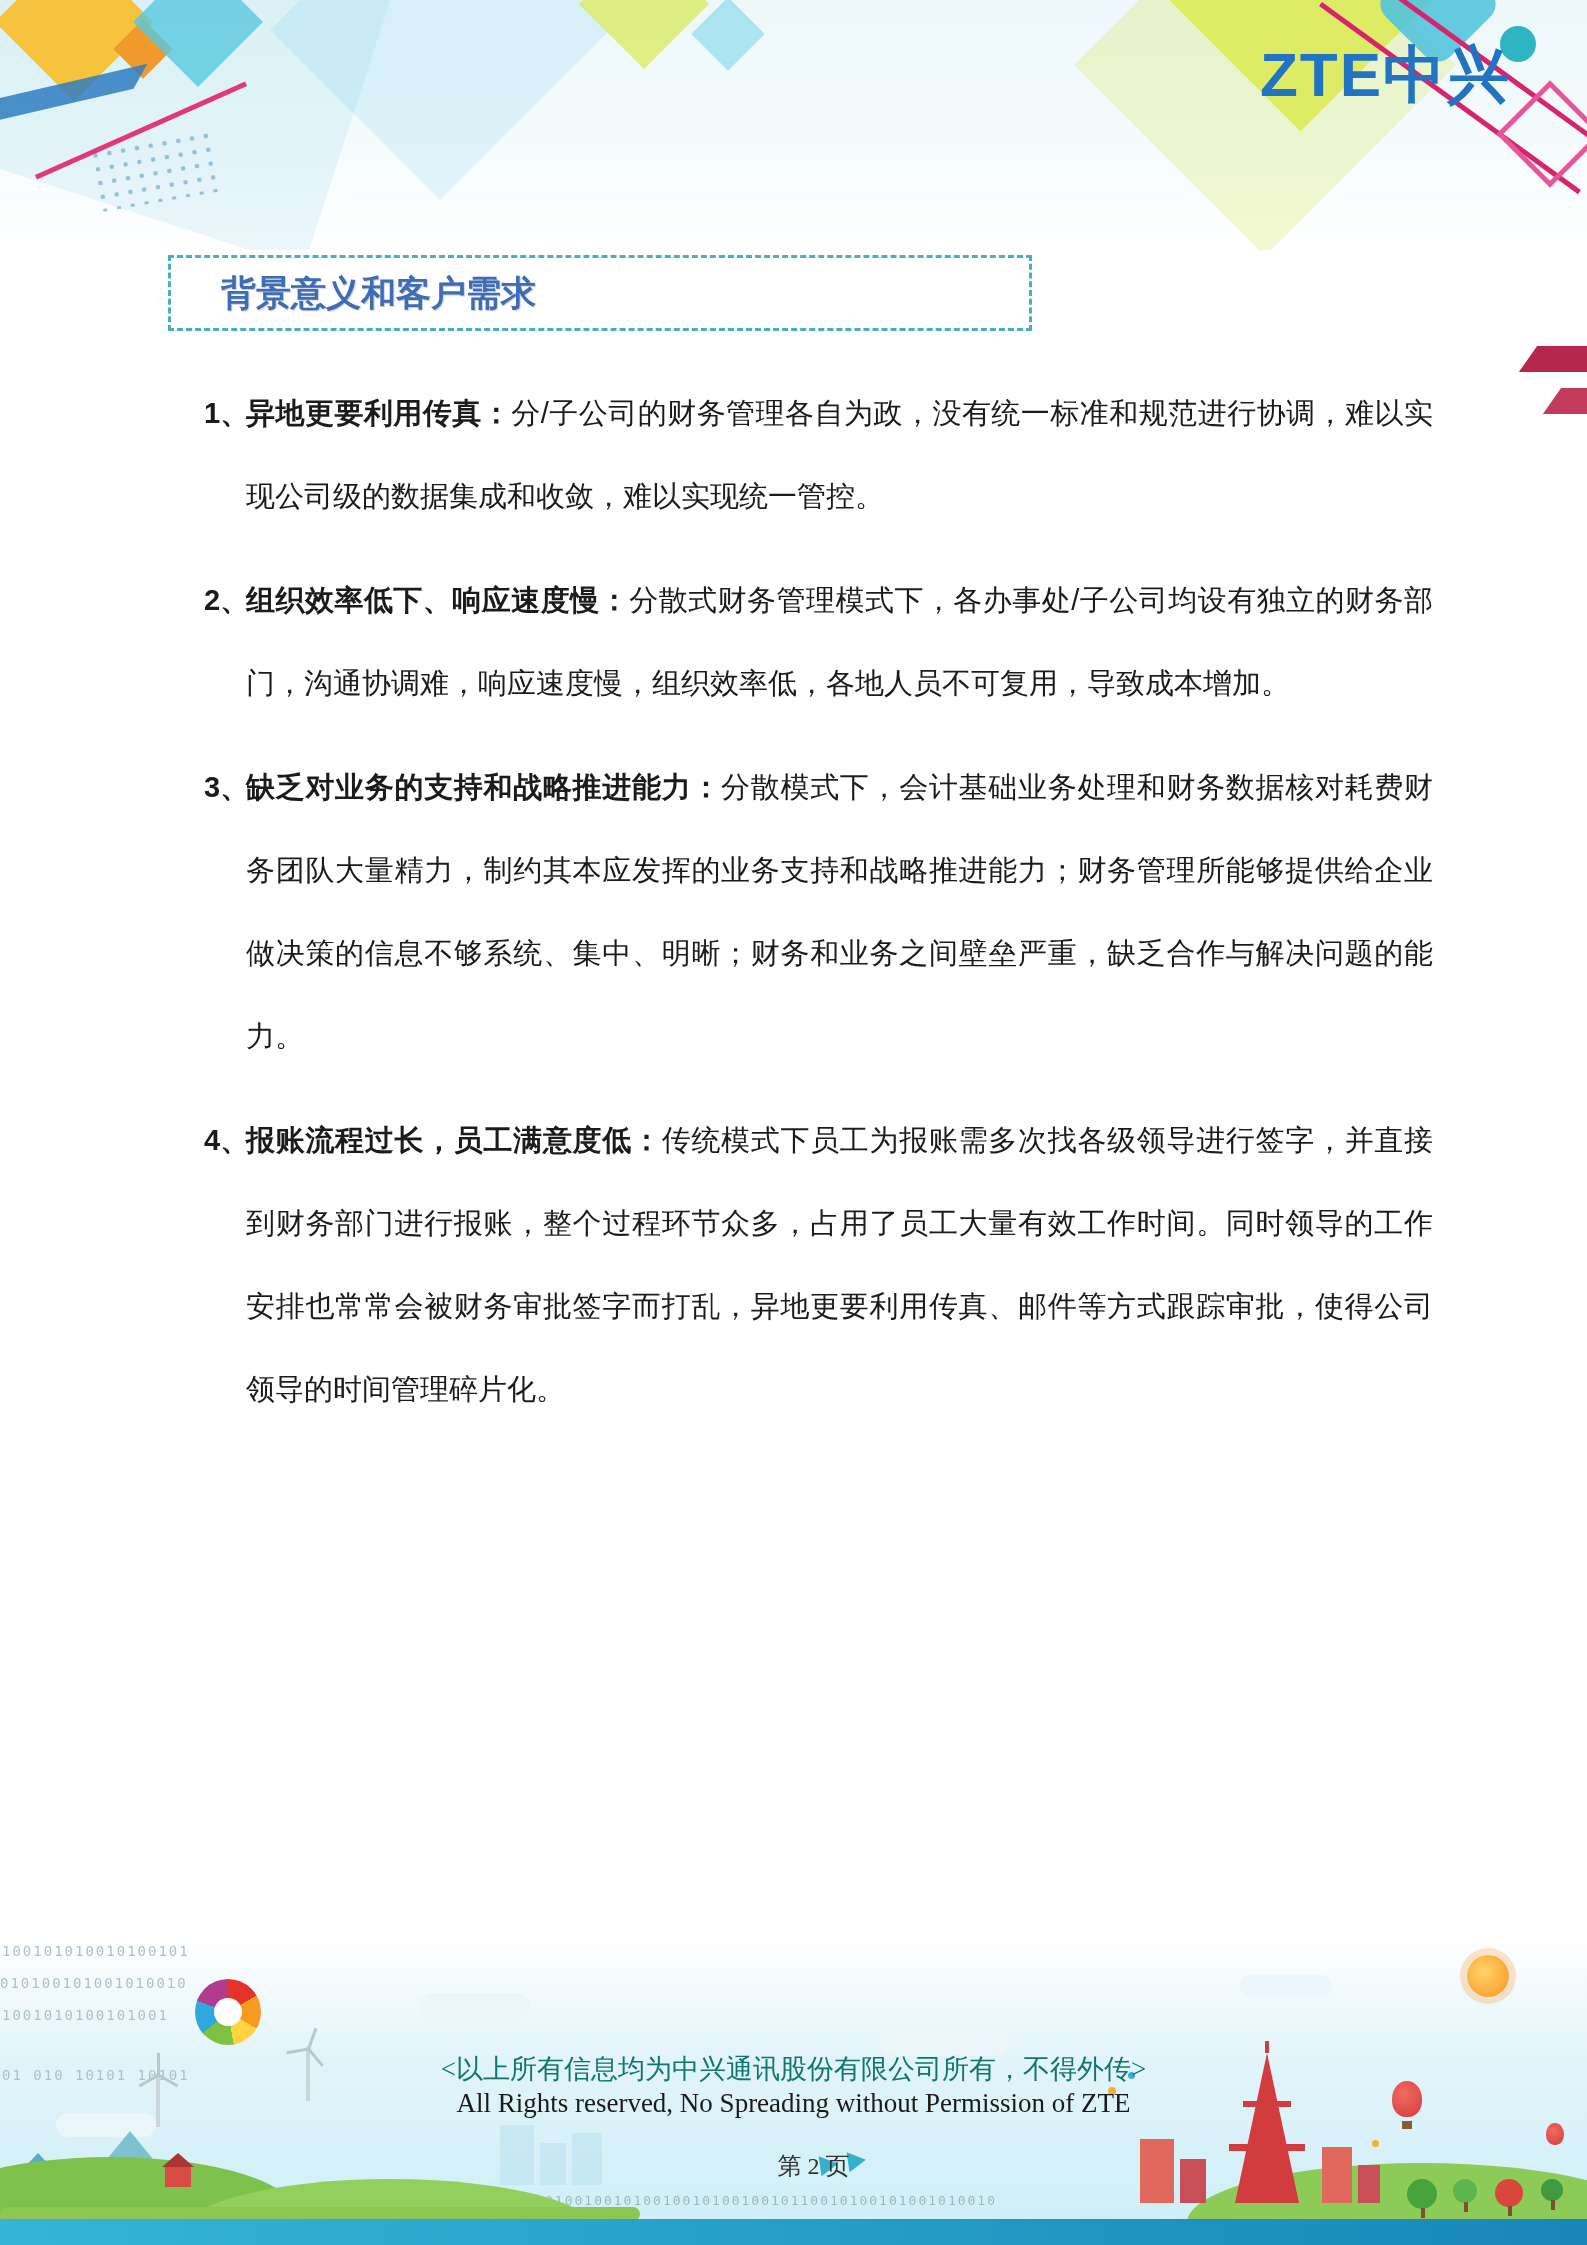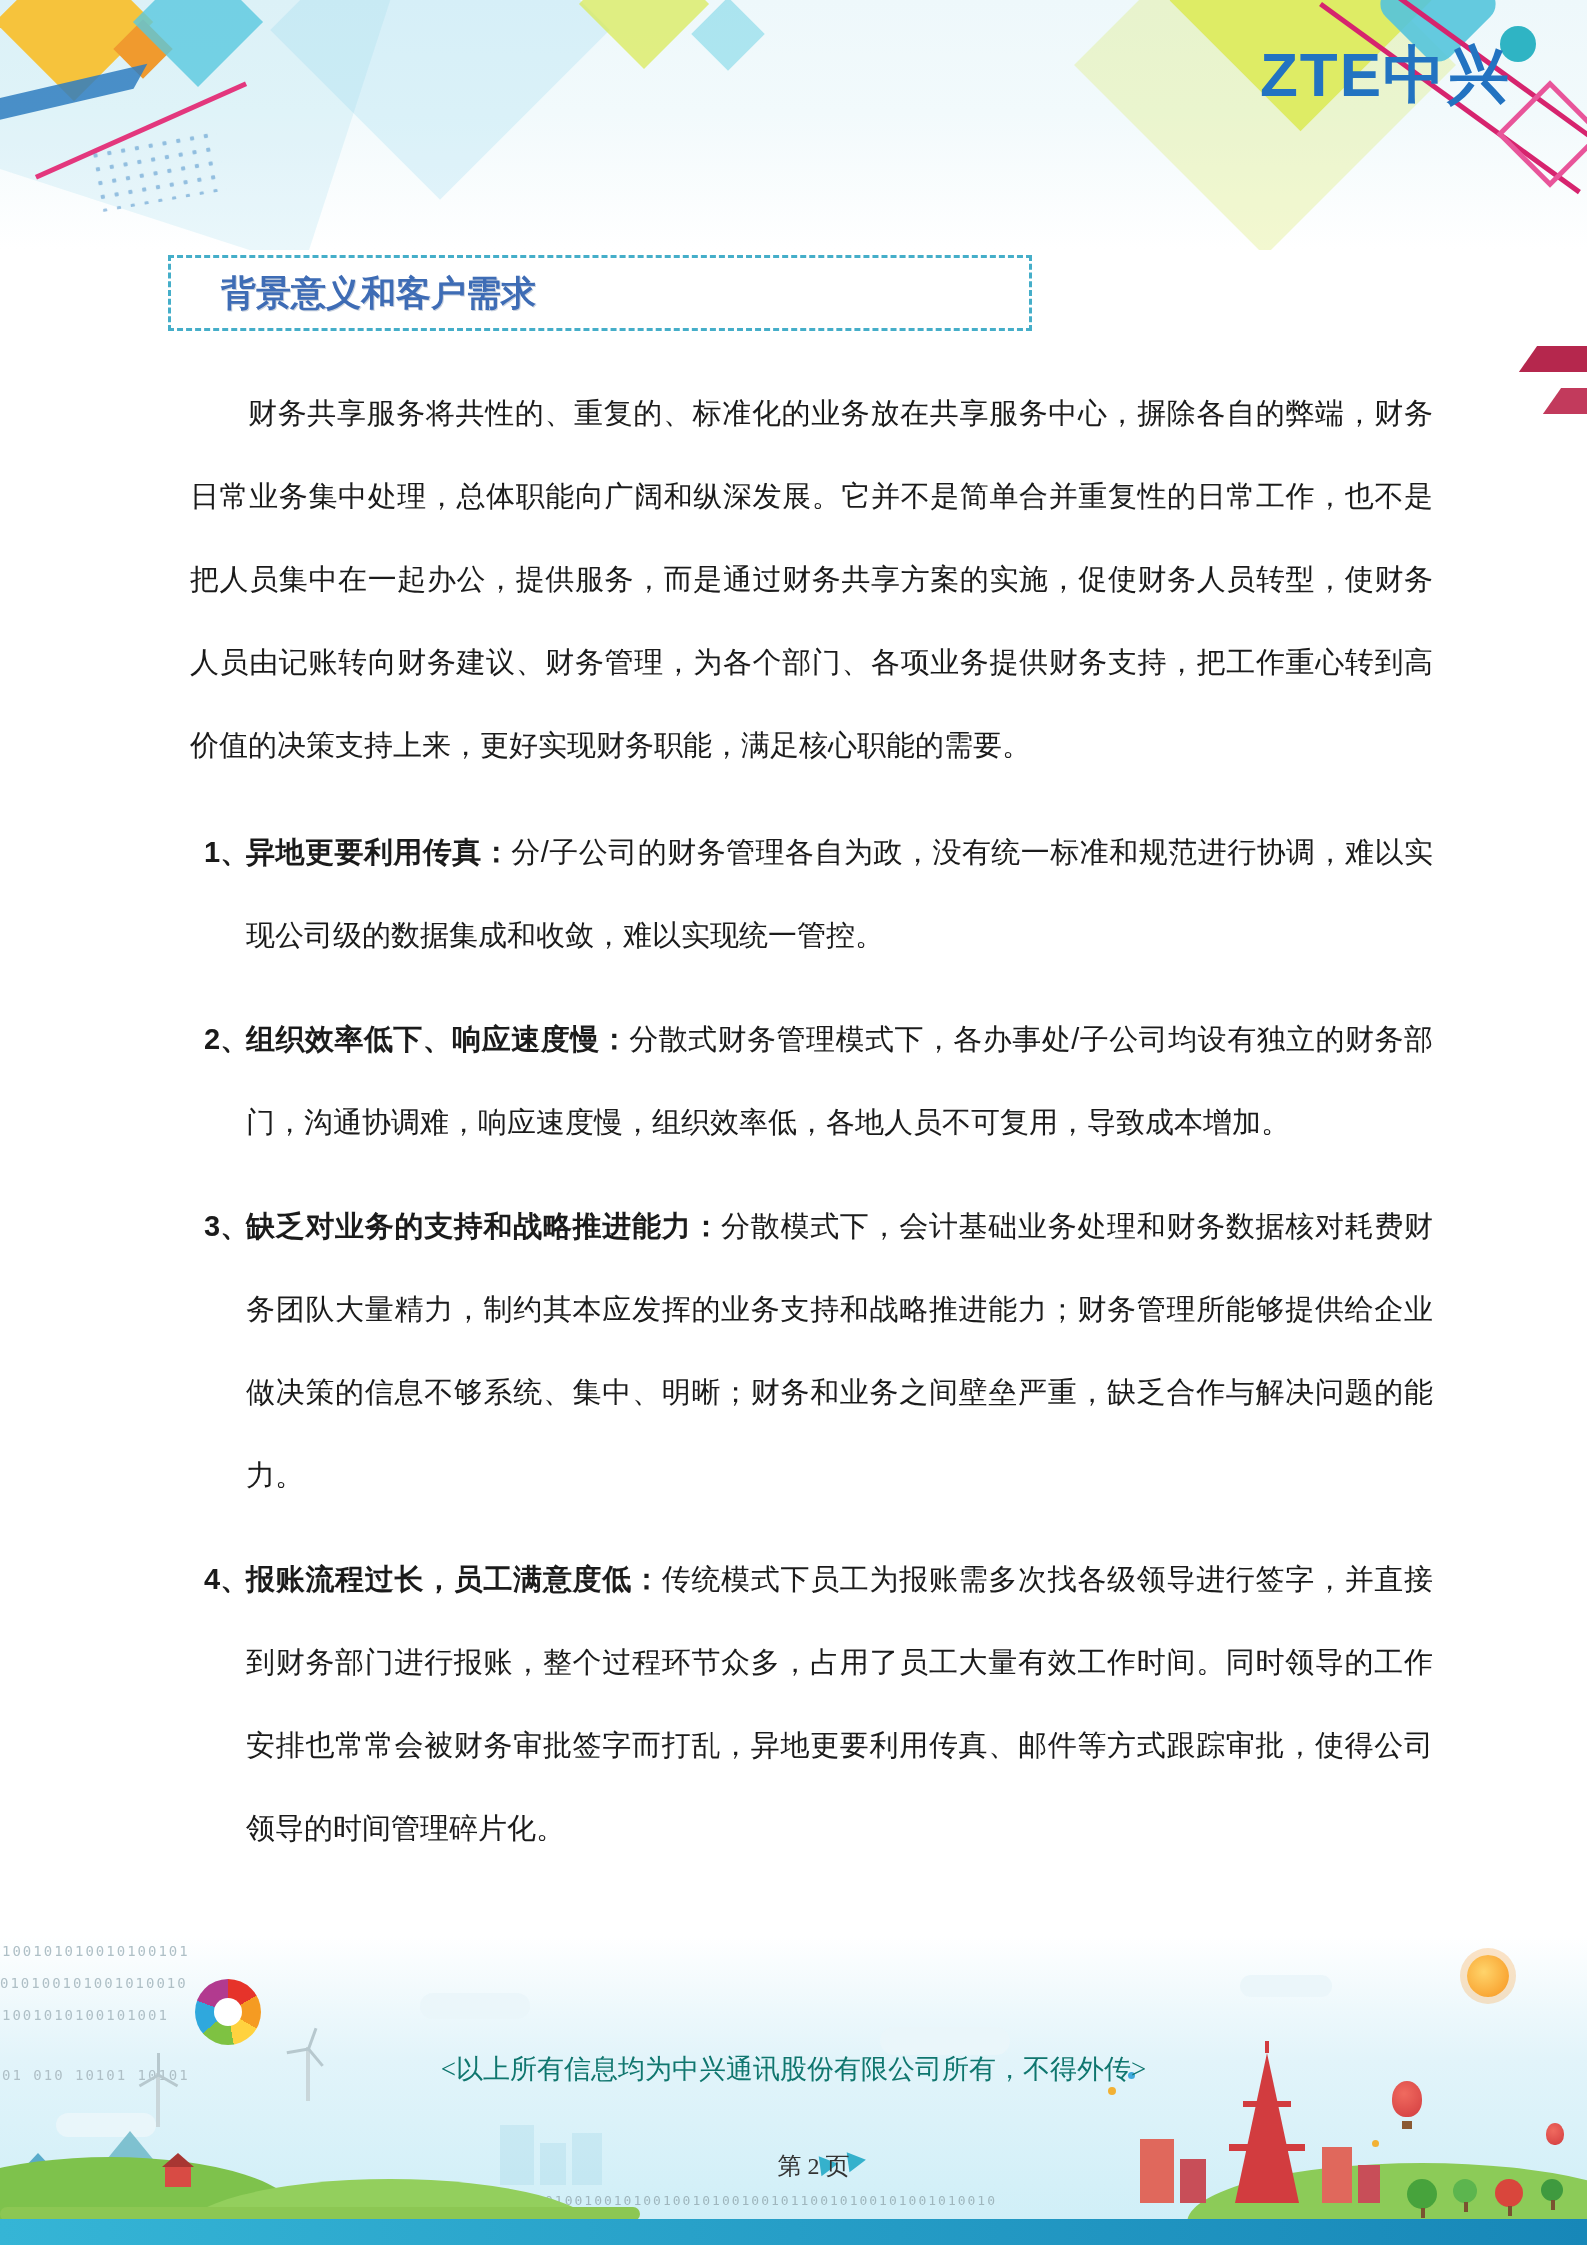--- a/index.html
+++ b/index.html
@@ -118,21 +118,20 @@
   <div class="shape crimson-bar1" style="position:absolute;"></div>
   <div class="shape crimson-bar2" style="position:absolute;"></div>
 
   <div class="zte-logo">ZTE中兴</div>
 
   <div class="title-box">
     <div class="title-text">背景意义和客户需求</div>
   </div>
 
   <div class="doc-body">
-    <p class="para">财务共享服务将共性的、重复的、标准化的业务放在共享服务中心，摒除各自的弊端，财务日常业务集中处理，总体职能向广阔和纵深发展。它并不是简单合并重复性的日常工作，也不是把人员集中在一起办公，提供服务，而是通过财务共享方案的实施，促使财务人员转型，使财务人员由记账转向财务建议、财务管理，为各个部门、各项业务提供财务支持，把工作重心转到高价值的决策支持上来，更好实现财务职能，满足核心职能的需要。</p>
 
     <div class="issue">
       <span class="issue-num">1、</span><span class="issue-lead">异地更要利用传真：</span><span>分/子公司的财务管理各自为政，没有统一标准和规范进行协调，难以实现公司级的数据集成和收敛，难以实现统一管控。</span>
     </div>
     <div class="issue">
       <span class="issue-num">2、</span><span class="issue-lead">组织效率低下、响应速度慢：</span><span>分散式财务管理模式下，各办事处/子公司均设有独立的财务部门，沟通协调难，响应速度慢，组织效率低，各地人员不可复用，导致成本增加。</span>
     </div>
     <div class="issue">
       <span class="issue-num">3、</span><span class="issue-lead">缺乏对业务的支持和战略推进能力：</span><span>分散模式下，会计基础业务处理和财务数据核对耗费财务团队大量精力，制约其本应发挥的业务支持和战略推进能力；财务管理所能够提供给企业做决策的信息不够系统、集中、明晰；财务和业务之间壁垒严重，缺乏合作与解决问题的能力。</span>
     </div>
@@ -222,15 +221,16 @@
 
     <div class="dot" style="left:1108px;bottom:150px;width:8px;height:8px;background:#F2B134;"></div>
     <div class="dot" style="left:1128px;bottom:166px;width:7px;height:7px;background:#3FA9DD;"></div>
     <div class="dot" style="left:1372px;bottom:98px;width:7px;height:7px;background:#F2B134;"></div>
 
     <div class="grass"></div>
     <div class="water"></div>
   </div>
 
   <div class="footer-text notice-cn">&lt;以上所有信息均为中兴通讯股份有限公司所有，不得外传&gt;</div>
+  <div class="footer-text notice-en">All Rights reserved, No Spreading without Permission of ZTE</div>
   <div class="footer-text page-num">第 2 页</div>
 
 </div>
 
 </body></html>

